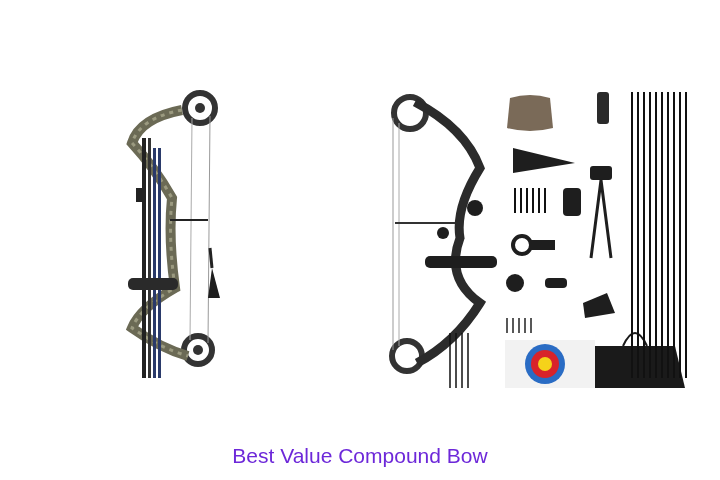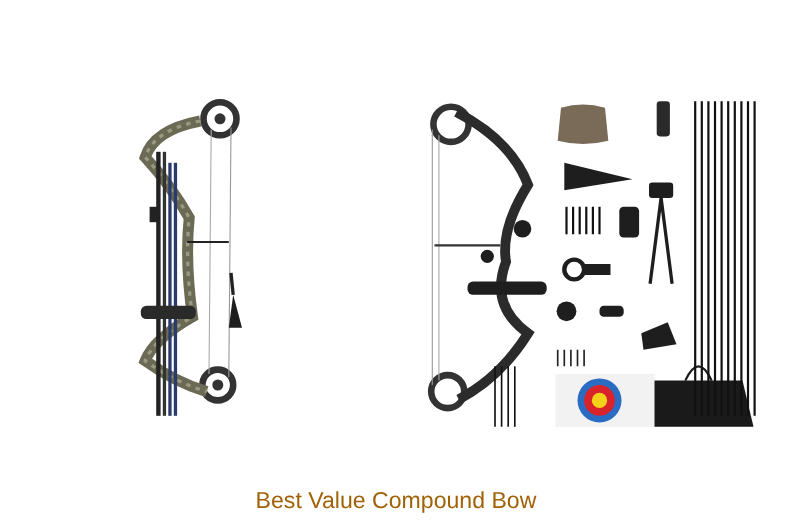--- a/index.html
+++ b/index.html
@@ -1,20 +1,20 @@
 <!DOCTYPE html>
 <html><head>
 <meta charset="utf-8">
 <style>
   html,body{margin:0;padding:0;background:#ffffff;}
   body{width:720px;height:480px;position:relative;overflow:hidden;font-family:"Liberation Sans",sans-serif;}
   .img-box{position:absolute;}
   #bow1{left:120px;top:88px;width:110px;height:302px;}
   #kit{left:385px;top:88px;width:310px;height:302px;}
-  .caption{position:absolute;left:0;width:720px;top:444px;text-align:center;font-size:21px;color:#a16207;}
+  .caption{position:absolute;left:0;width:720px;top:444px;text-align:center;font-size:21px;color:#6d28d9;}
 </style>
 </head>
 <body>
 
 <div class="img-box" id="bow1">
 <svg width="110" height="302" viewBox="0 0 110 302">
 
   <circle cx="80" cy="20" r="15" fill="none" stroke="#333" stroke-width="6"></circle>
   <circle cx="80" cy="20" r="5" fill="#333"></circle>
   <circle cx="78" cy="262" r="14" fill="none" stroke="#333" stroke-width="6"></circle>

